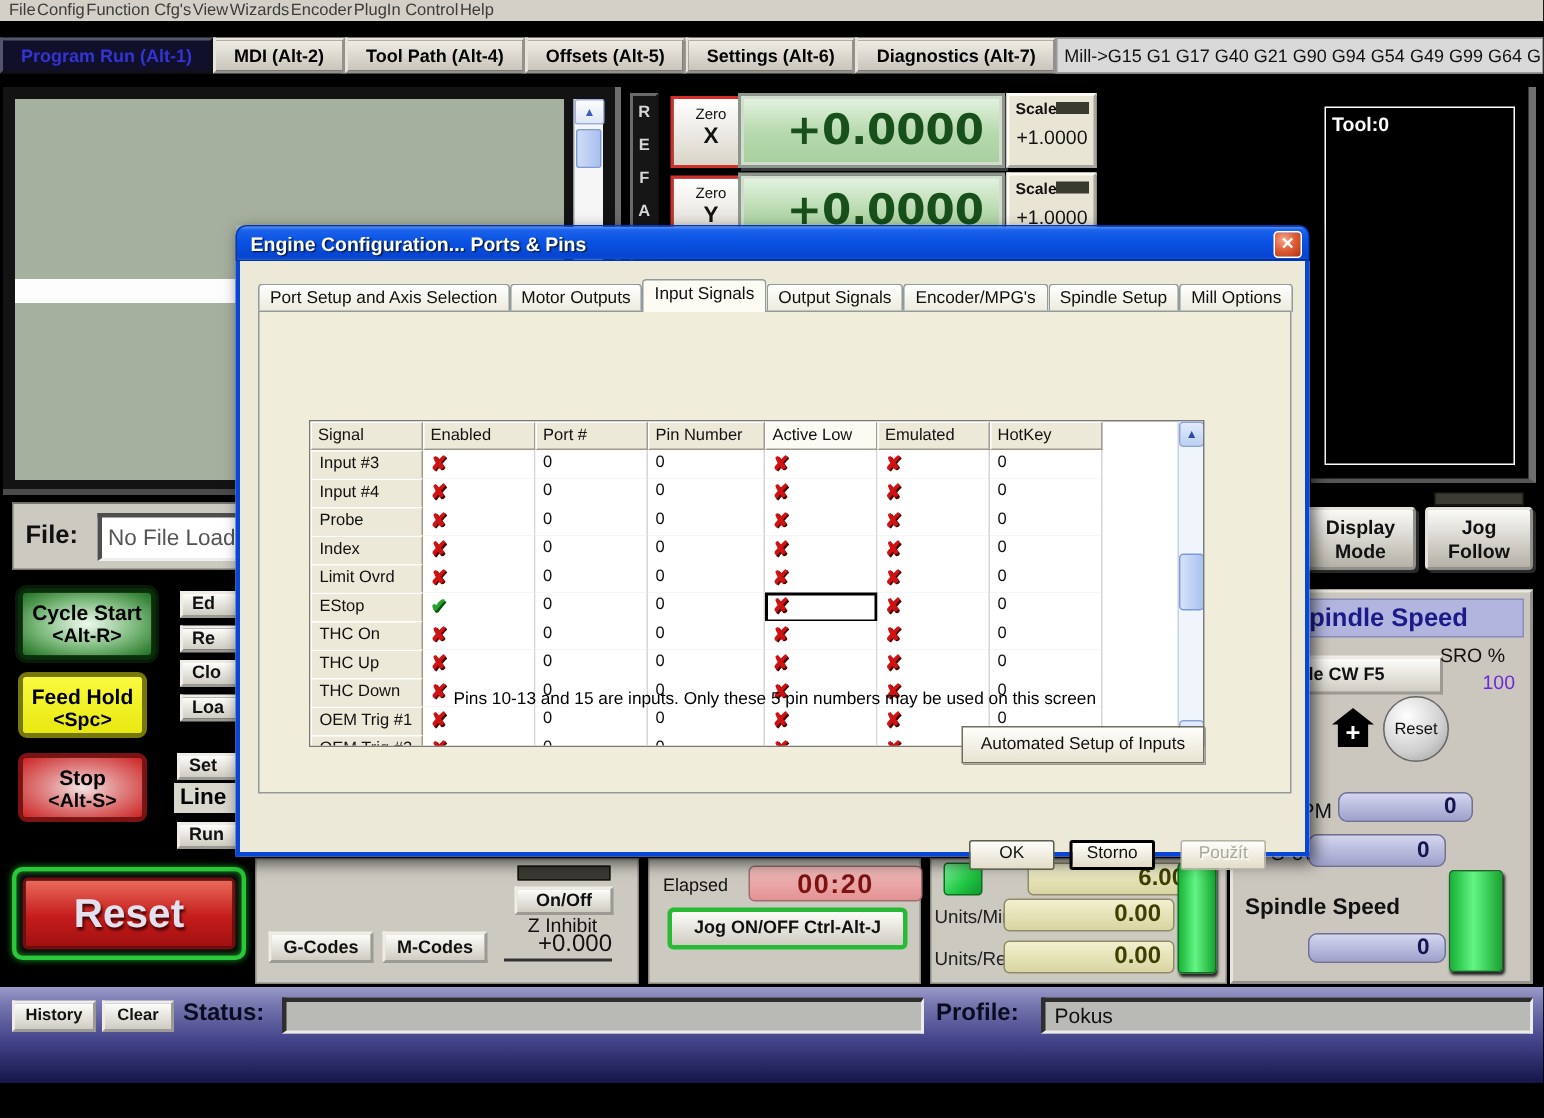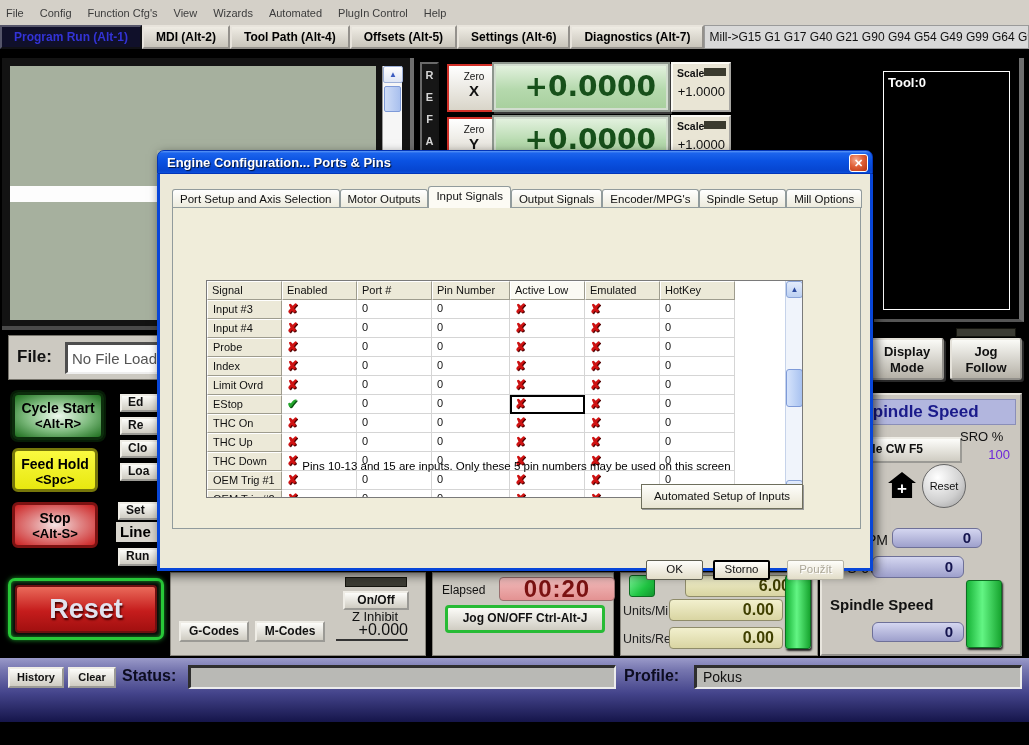--- a/index.html
+++ b/index.html
@@ -1,21 +1,21 @@
 <!DOCTYPE html>
 <html><head>
 <meta charset="utf-8">
 <style>
   * { margin:0; padding:0; box-sizing:border-box; }
   html,body { background:#000; }
   body { font-family:"Liberation Sans", sans-serif; }
   #screen { position:relative; width:1029px; height:745px; background:#000; overflow:hidden; }
 
   
-  .menubar { position:absolute; left:0; top:0; width:1029px; height:25px; background:#d4d0c8; display:flex; align-items:center; gap:16px; padding-left:6px; }
+  .menubar { position:absolute; left:0; top:0; width:1029px; height:14px; background:#d4d0c8; display:flex; align-items:center; gap:1px; padding-left:6px; }
   .menubar span { font-size:11px; color:#3c3c3c; cursor:default; }
 
   
   .tabrow { position:absolute; left:0; top:25px; width:1029px; height:24px; display:flex; }
   .stab { height:24px; border:2px outset #e8e4dc; background:linear-gradient(180deg,#efece4,#c9c5bb); color:#000; font-size:12px; font-weight:bold; display:flex; align-items:center; justify-content:center; padding:0 12px; cursor:pointer; }
   .stab.active { background:#10102a; color:#3333d6; border:2px outset #55556a; }
   .modes { flex:1; height:24px; background:#d9d9d9; border:1px solid #9a9a9a; color:#111; font-size:12px; display:flex; align-items:center; padding:0 4px; white-space:nowrap; overflow:hidden; }
 
   
   .gcode-outer { position:absolute; left:2px; top:58px; width:412px; height:272px; background:#131313; border-right:4px solid #6d6d6d; border-bottom:4px solid #4a4a4a; }
@@ -59,21 +59,21 @@
   
   .resetwrap { position:absolute; left:8px; top:578px; width:156px; height:62px; background:#0a0a0a; border:3px solid #28c838; border-radius:7px; box-shadow:0 0 5px #1a9a28, inset 0 0 4px #1a9a28; padding:4px; cursor:pointer; }
   .resetwrap .rinner { width:100%; height:100%; background:linear-gradient(180deg,#ea6a5a,#c51c1c 55%,#a21010); border:2px solid #6e1010; border-radius:4px; color:#e2e2ee; font-size:27px; font-weight:bold; text-align:center; line-height:44px; text-shadow:1px 2px 2px #400; }
   .graypanel { position:absolute; background:#ccc9c1; border:1px solid #8a877f; }
   .smallbtn { position:absolute; background:linear-gradient(180deg,#fdfdfa,#cfccc2); border:2px outset #efede6; font-size:12px; font-weight:bold; color:#111; text-align:center; cursor:pointer; }
   .darkbar { position:absolute; background:#3b3b33; border:1px solid #15150f; }
   .zinh { position:absolute; left:342px; top:609px; width:66px; font-size:13px; color:#111; text-align:center; }
   .zval { position:absolute; left:336px; top:621px; width:72px; font-size:16px; color:#111; text-align:right; border-bottom:2px solid #333; }
 
   
-  .pinkdisp { position:absolute; left:66px; top:4px; width:116px; height:24px; background:linear-gradient(180deg,#f2bcbc,#e39292); border-radius:4px; border:1px solid #9a7070; color:#7c1212; font-size:24px; font-weight:bold; text-align:center; line-height:22px; letter-spacing:1px; }
+  .pinkdisp { position:absolute; left:66px; top:4px; width:116px; height:24px; background:linear-gradient(180deg,#f2bcbc,#e39292); border-radius:4px; border:1px solid #9a7070; color:#7c1212; font-size:18px; font-weight:bold; text-align:center; line-height:22px; letter-spacing:1px; }
   .elabel { position:absolute; left:9px; top:10px; font-size:12px; color:#111; }
   .jogbtn { position:absolute; left:12px; top:32px; width:160px; height:28px; background:linear-gradient(180deg,#fcfcf8,#cfccc2); border:3px solid #27bb35; border-radius:4px; font-size:12px; font-weight:bold; color:#101010; text-align:center; line-height:21px; cursor:pointer; }
 
   
   .tandisp { position:absolute; background:linear-gradient(180deg,#f2f0ce,#d9d5a2); border:1px solid #8f8c6a; border-radius:4px; color:#3f3f00; font-size:16px; font-weight:bold; text-align:right; padding-right:8px; }
   .greensq { position:absolute; background:linear-gradient(135deg,#7df59a,#1fc542 60%,#13962f); border:1px solid #0d6e22; border-radius:3px; }
   .ulabel { position:absolute; font-size:12.5px; color:#222; }
 
   
   .spanel { position:absolute; left:820px; top:393px; width:202px; height:263px; background:#cbc7bf; border:2px outset #e8e5dd; }
@@ -133,21 +133,21 @@
 <body>
 
 <div id="screen">
 
   <div class="menubar" id="menubar">
       <span>File</span>
       <span>Config</span>
       <span>Function Cfg's</span>
       <span>View</span>
       <span>Wizards</span>
-      <span>Automated</span>
+      <span>Encoder</span>
       <span>PlugIn Control</span>
       <span>Help</span>
     </div>
 
   <div class="tabrow" id="tabrow">
       <div class="stab active">Program Run (Alt-1)</div>
       <div class="stab">MDI (Alt-2)</div>
       <div class="stab">Tool Path (Alt-4)</div>
       <div class="stab">Offsets (Alt-5)</div>
       <div class="stab">Settings (Alt-6)</div>

